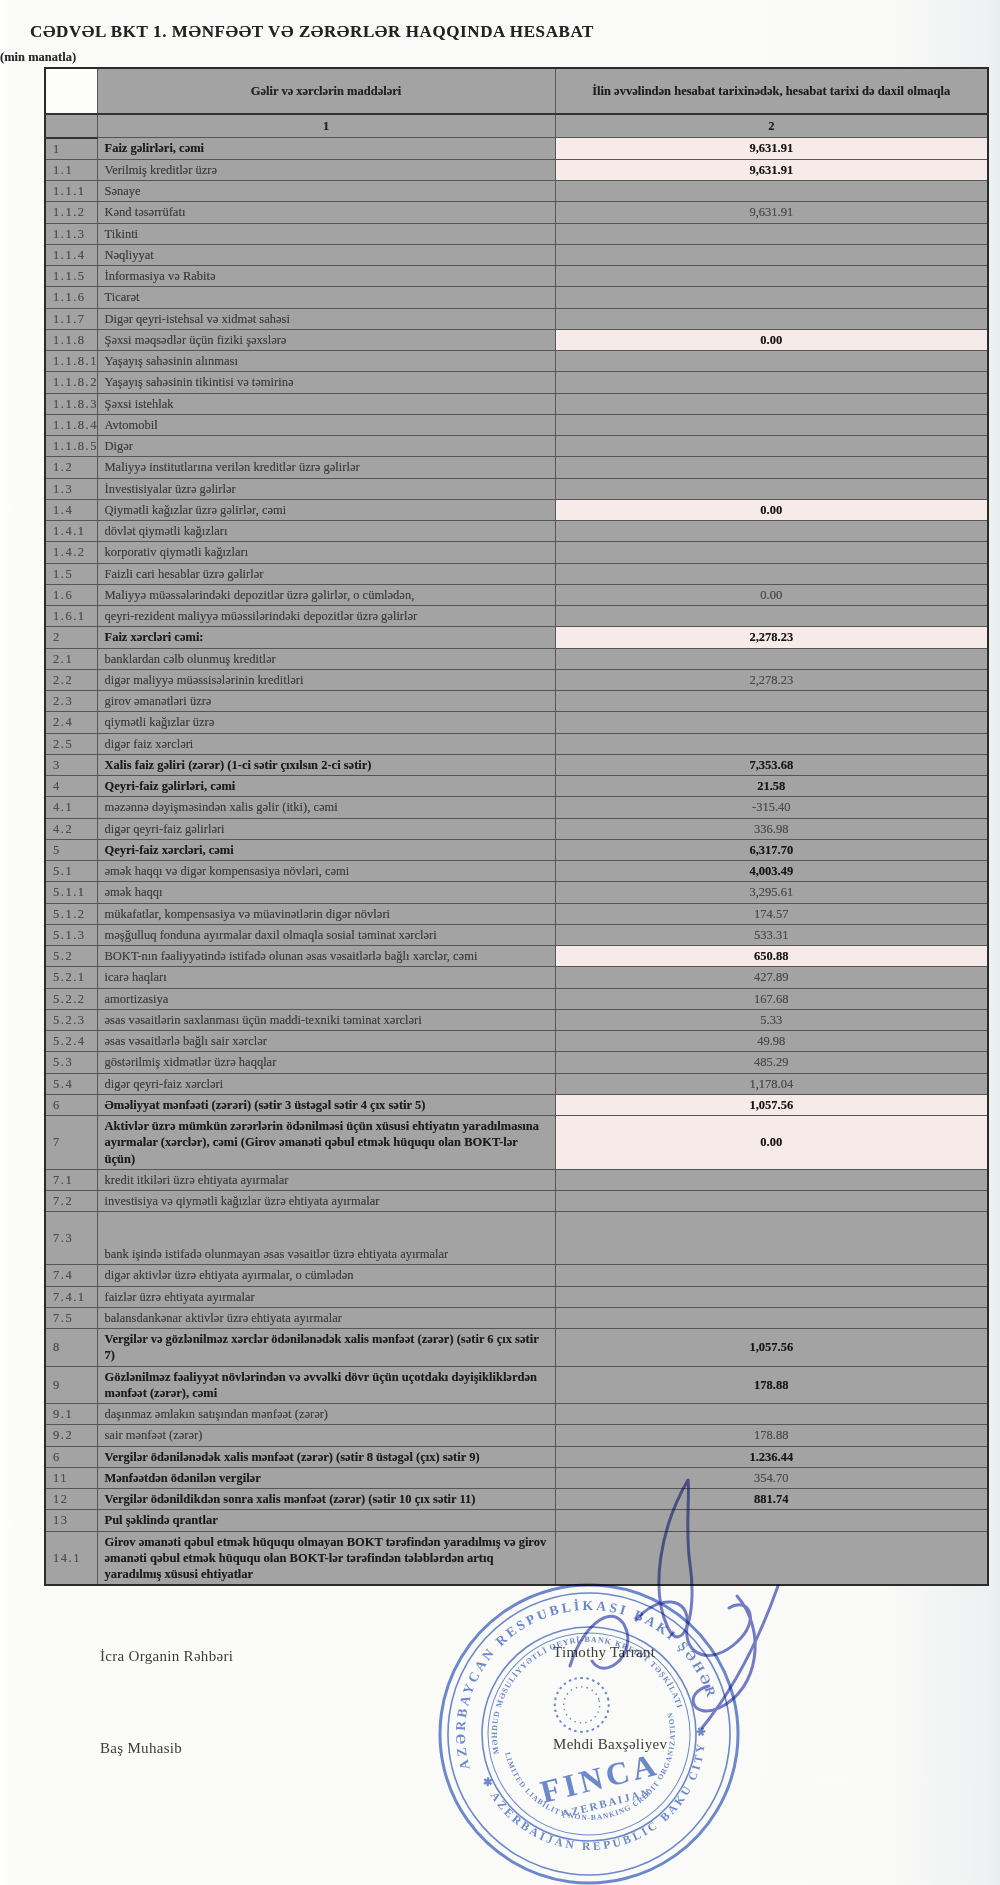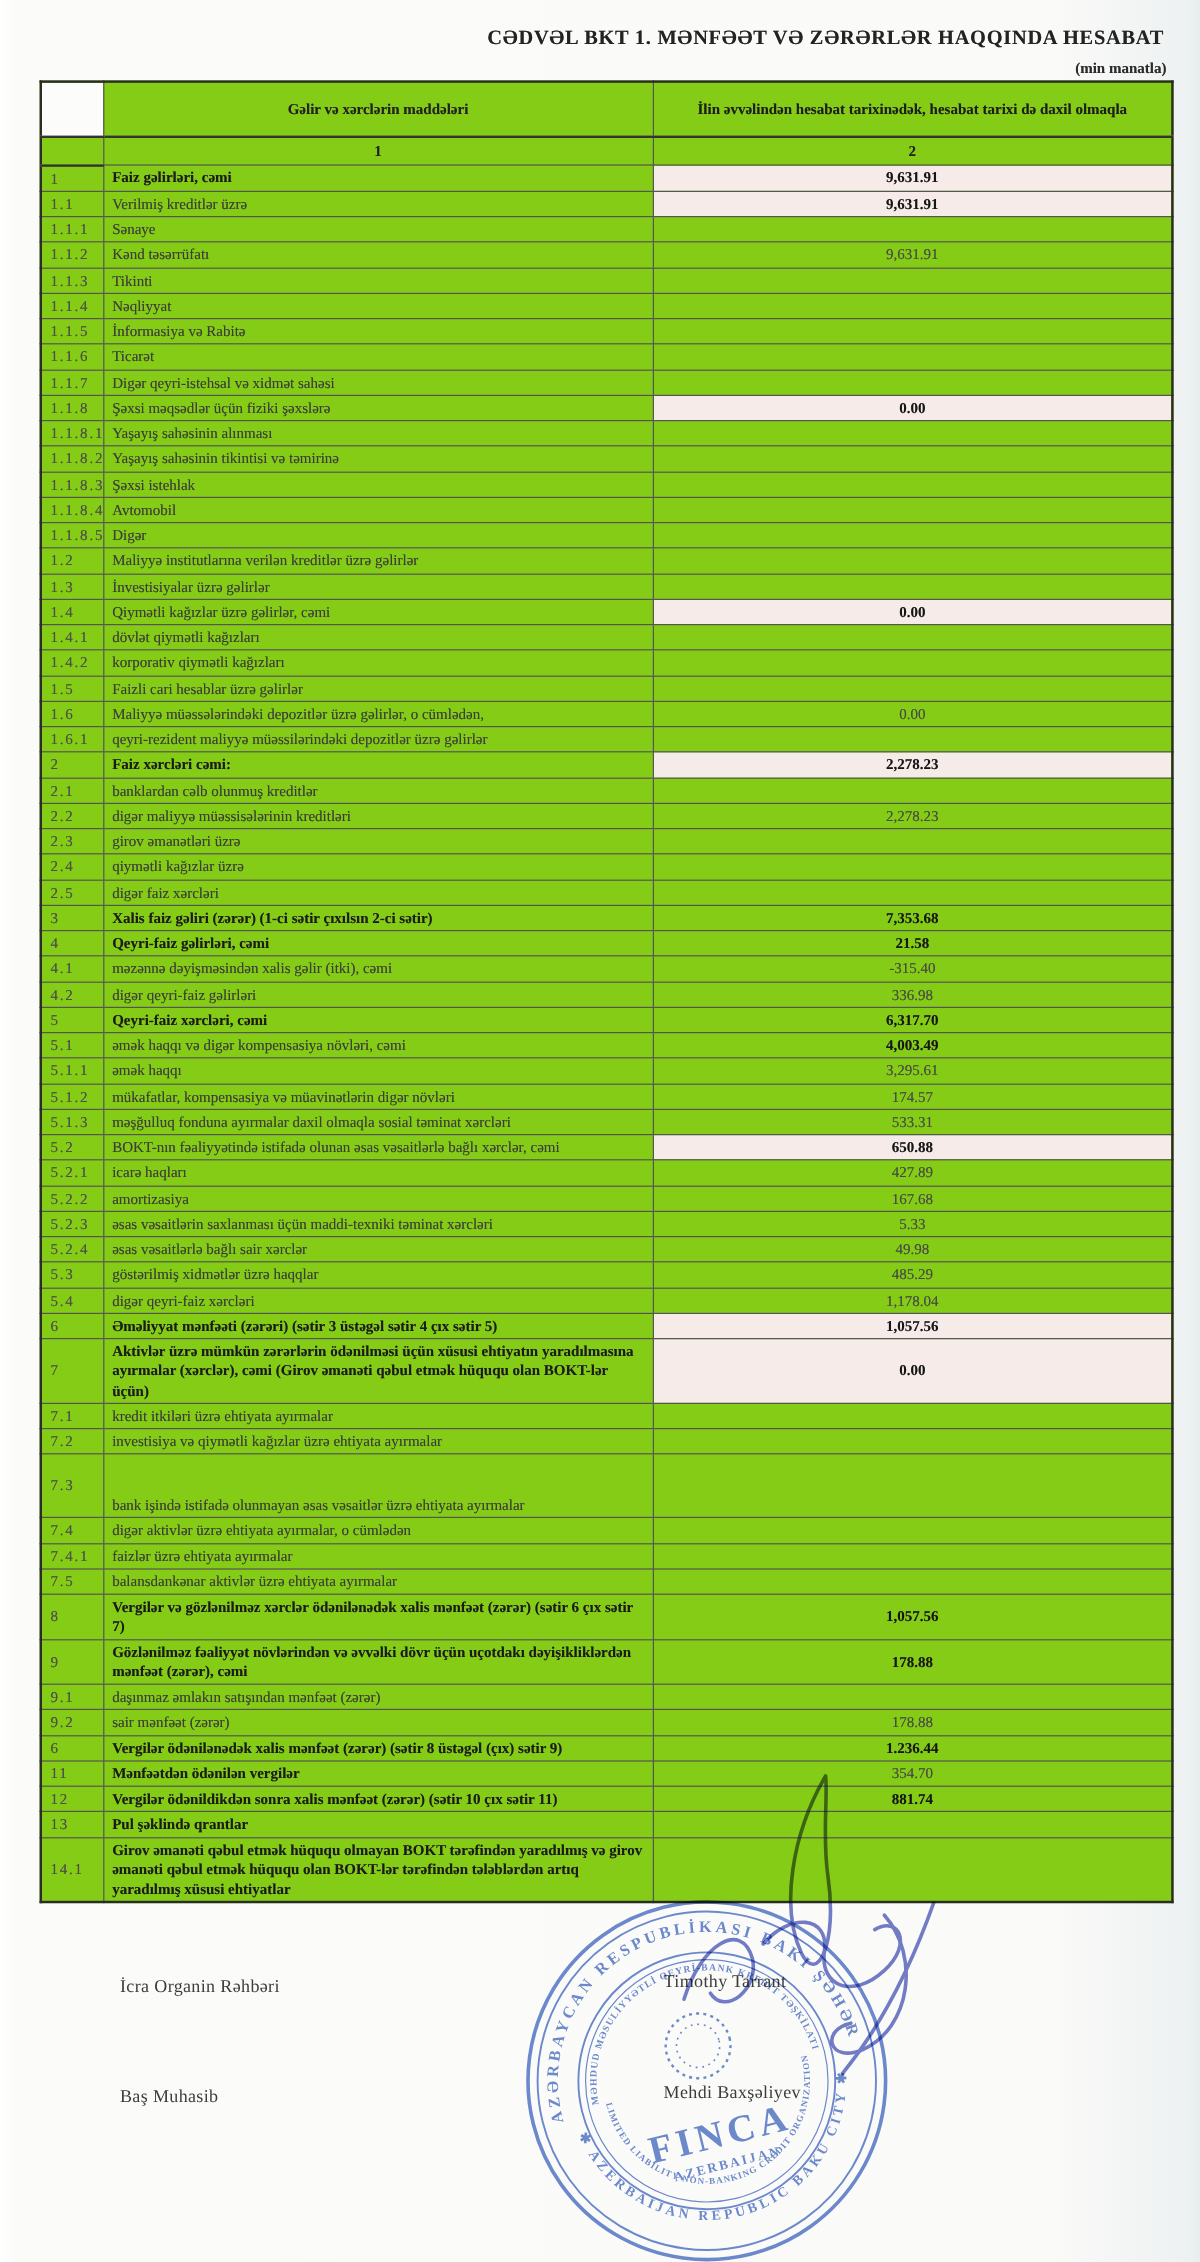--- a/index.html
+++ b/index.html
@@ -3,32 +3,32 @@
 <meta charset="utf-8">
 <style>
   html,body{margin:0;padding:0;}
   body{
     width:1000px;height:1885px;position:relative;overflow:hidden;
     background:linear-gradient(90deg,#ffffff 0px,#fbfbf9 14px,#fafaf8 88%,#edf1f1 99%,#e7edee 100%);
     font-family:"Liberation Serif","DejaVu Serif",serif;
     -webkit-font-smoothing:antialiased;
   }
   .doc-title{
-    text-align:right;margin:22px 30px 0 30px;
+    text-align:left;margin:22px 30px 0 30px;
     font-size:17px;font-weight:bold;color:#232323;letter-spacing:.6px;
   }
   .unit-note{
-    text-align:right;margin:8px 28px 2px 16px;
+    margin:8px 28px 2px 0;
     font-size:12.5px;font-weight:bold;color:#2a2a2a;
   }
   table.report{
     border-collapse:collapse;table-layout:fixed;
-    margin-left:33px;width:943px;
+    margin-left:44px;width:943px;
     border:2px solid #2b2b2b;
-    background:#84cc16;
+    background:#a3a3a3;
   }
   table.report col.c-num{width:52px;}
   table.report col.c-label{width:458px;}
   table.report col.c-value{width:433px;}
   table.report th,table.report td{
     border:1px solid #555;
     padding:2px 7px;
     font-size:12.5px;line-height:1.3;
     vertical-align:middle;
     overflow:hidden;

